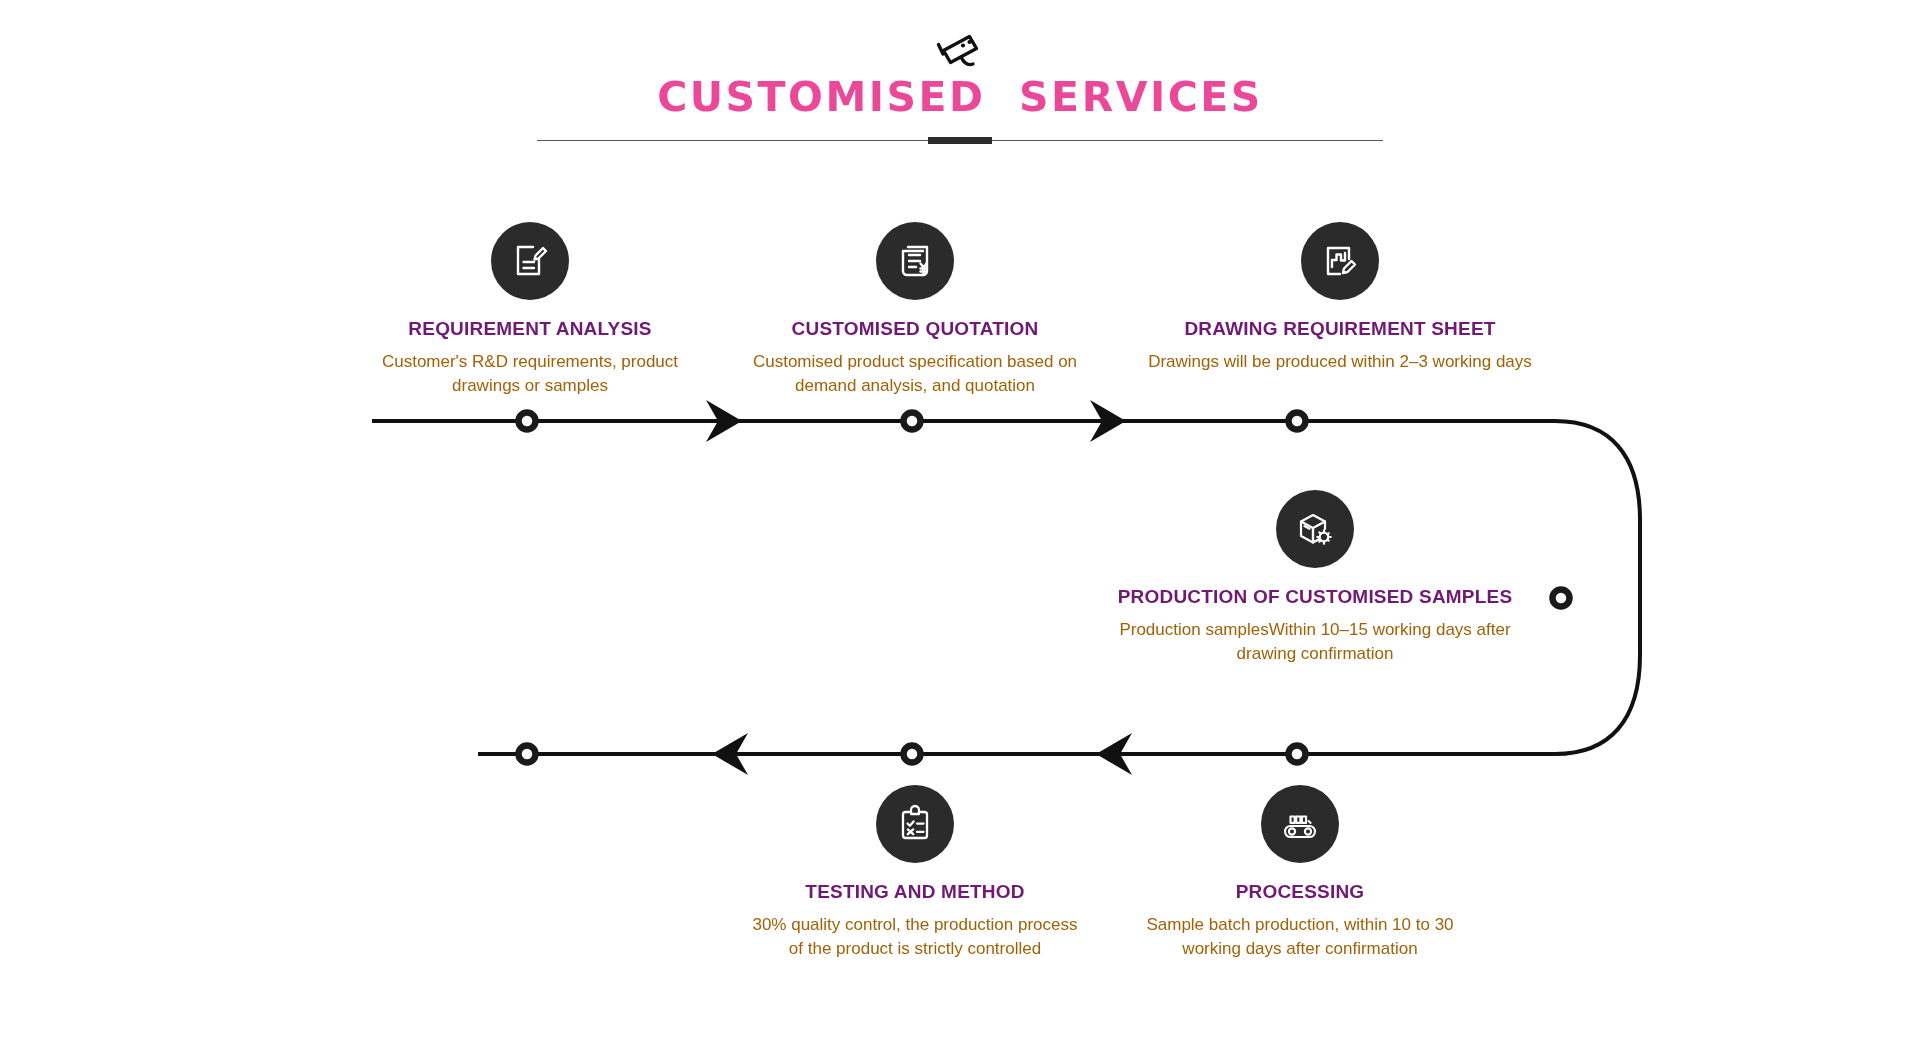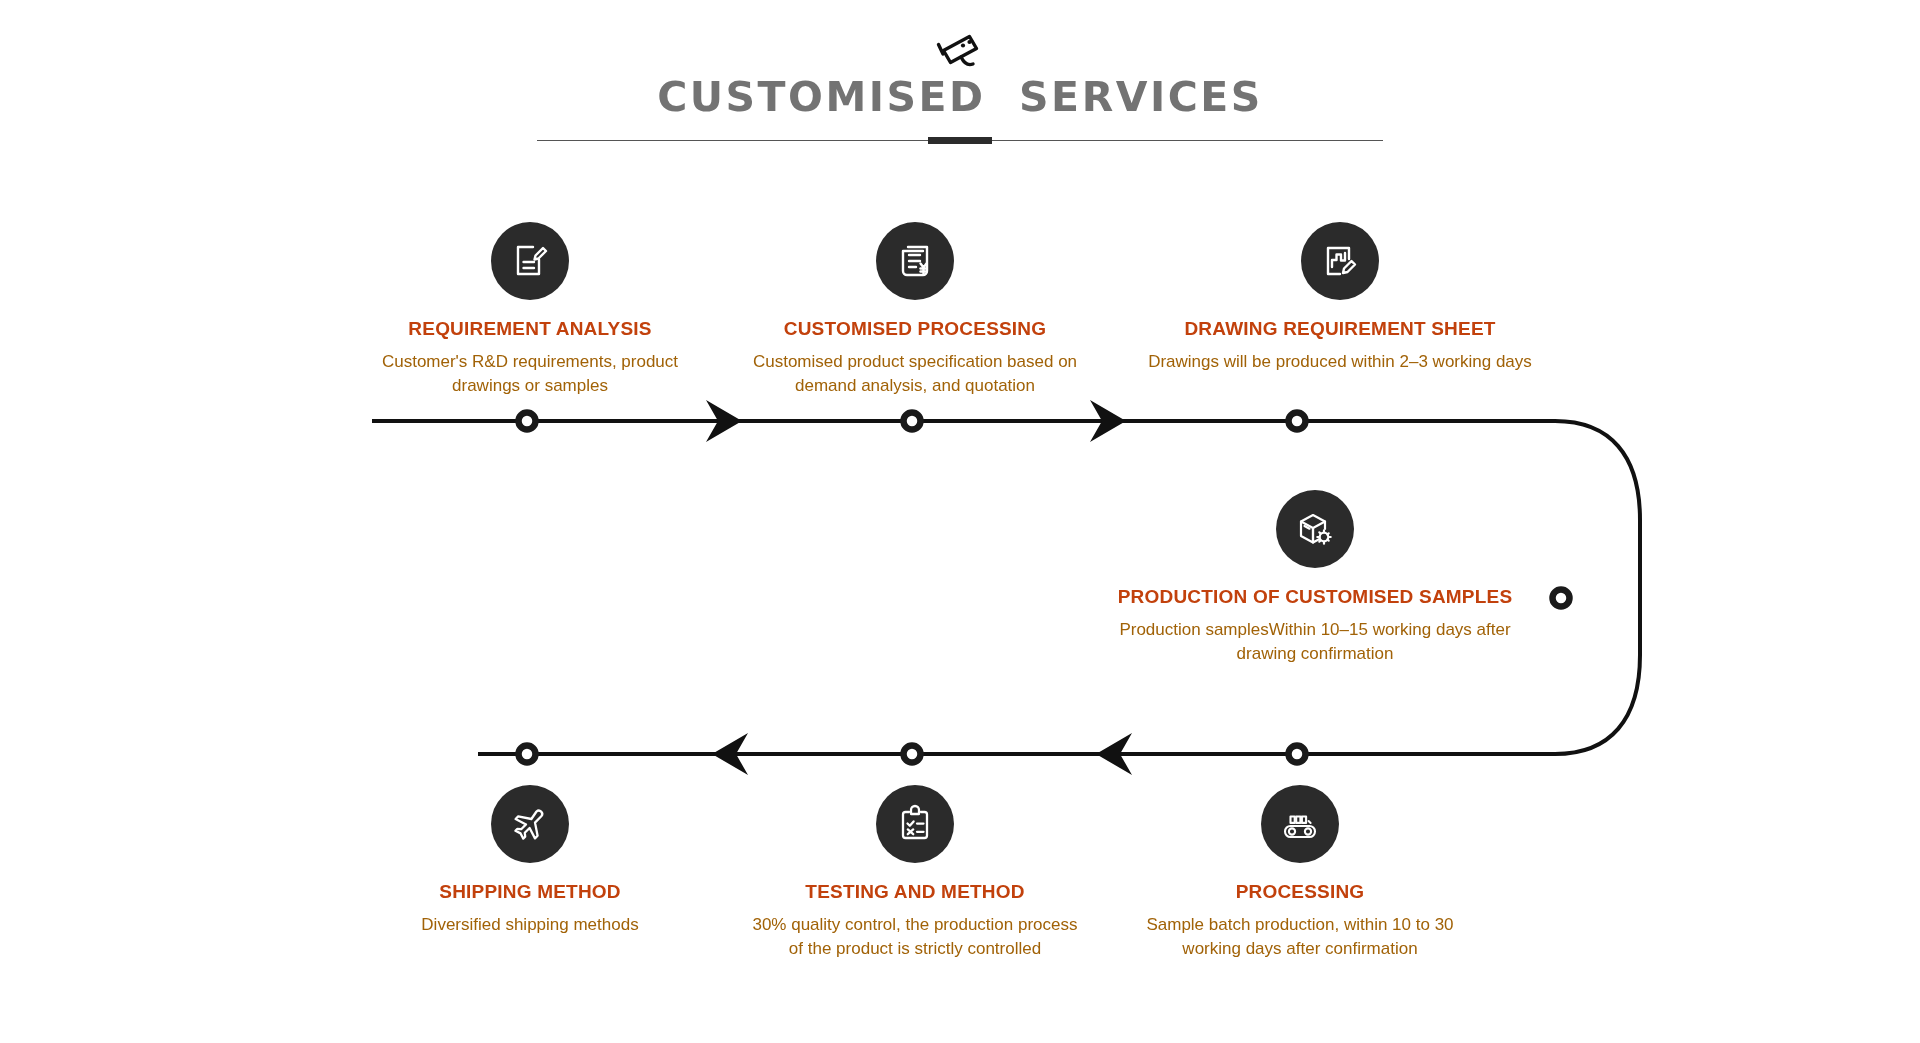--- a/index.html
+++ b/index.html
@@ -34,21 +34,21 @@
     margin: 30px auto 0;
     width: 60px;
     height: 42px;
     display: block;
   }
   .page-title {
     font-family: "DejaVu Sans", sans-serif;
     font-size: 41px;
     font-weight: 700;
     letter-spacing: 2.5px;
-    color: #737373;
+    color: #ec4899;
     margin: 4px 0 0 0;
     line-height: 1.05;
     white-space: pre;
   }
   .title-rule-wrap {
     position: relative;
     width: 846px;
     margin: 18px auto 0;
     height: 8px;
   }
@@ -106,21 +106,21 @@
   }
   .step-badge svg {
     width: 40px;
     height: 40px;
     display: block;
   }
   .step-title {
     font-size: 19px;
     font-weight: 700;
     letter-spacing: 0.2px;
-    color: #c2410c;
+    color: #701a75;
     margin-top: 18px;
     line-height: 1.2;
   }
   .step-desc {
     font-size: 17px;
     font-weight: 400;
     color: #a16207;
     line-height: 1.42;
     margin-top: 9px;
   }
@@ -219,21 +219,21 @@
             <path d="M14 14 H25"></path>
             <path d="M14 20 H25"></path>
             <path d="M14 26 H21"></path>
             <path d="M25.5 22.5 L28.5 26.5 L31.5 22.5"></path>
             <path d="M25.5 27.5 H31.5"></path>
             <path d="M25.5 30.5 H31.5"></path>
             <path d="M28.5 26.5 V32.5"></path>
           </g>
         </svg>
       </div>
-      <div class="step-title">CUSTOMISED PROCESSING</div>
+      <div class="step-title">CUSTOMISED QUOTATION</div>
       <div class="step-desc">Customised product specification based on demand analysis, and quotation</div>
     </div>
 
     <div class="step step-wide" id="step-3">
       <div class="step-badge">
         <svg viewBox="0 0 40 40">
           <g fill="none" stroke="#ffffff" stroke-width="2.4" stroke-linecap="round" stroke-linejoin="round">
             <path d="M29 18 V7 H8 V33 H20"></path>
             <path d="M12 26 V19 H16.5 V13.5 H21 V19.5 H25 V12"></path>
             <path d="M24 27.5 L31.5 20 L35 23.5 L27.5 31 L23 32 Z"></path>
@@ -257,33 +257,20 @@
             <path d="M29 21.3 V23.1 M29 32.9 V34.7 M22.3 28 H24.1 M33.9 28 H35.7
                      M24.3 23.3 L25.6 24.6 M32.4 30.4 L33.7 31.7
                      M33.7 24.3 L32.4 25.6 M25.6 31.4 L24.3 32.7"></path>
           </g>
         </svg>
       </div>
       <div class="step-title">PRODUCTION OF CUSTOMISED SAMPLES</div>
       <div class="step-desc">Production samplesWithin 10–15 working days after drawing confirmation</div>
     </div>
 
-    <div class="step" id="step-5">
-      <div class="step-badge">
-        <svg viewBox="0 0 40 40">
-          <g fill="none" stroke="#ffffff" stroke-width="2.3" stroke-linecap="round" stroke-linejoin="round">
-            <path d="M26.5 7.5 a3.4 3.4 0 0 1 4.8 4.8 L25 18.6 L27.6 31.8 L25 34.4 L19.6 24 L14.8 28.8
-                     L15.2 32.6 L13.2 34.6 L10.6 29.4 L5.4 26.8 L7.4 24.8 L11.2 25.2 L16 20.4
-                     L5.6 15 L8.2 12.4 L21.4 15 Z"></path>
-          </g>
-        </svg>
-      </div>
-      <div class="step-title">SHIPPING METHOD</div>
-      <div class="step-desc">Diversified shipping methods</div>
-    </div>
 
     <div class="step" id="step-6">
       <div class="step-badge">
         <svg viewBox="0 0 40 40">
           <g fill="none" stroke="#ffffff" stroke-width="2.3" stroke-linecap="round" stroke-linejoin="round">
             <path d="M14 8 H10.5 a2.5 2.5 0 0 0 -2.5 2.5 V31.5 a2.5 2.5 0 0 0 2.5 2.5 H29.5
                      a2.5 2.5 0 0 0 2.5 -2.5 V10.5 a2.5 2.5 0 0 0 -2.5 -2.5 H26"></path>
             <path d="M16 6 a4 4 0 0 1 8 0 V10 H16 Z"></path>
             <path d="M12.5 19.5 L14.8 21.8 L18.6 17.4"></path>
             <path d="M22 19.6 H28.5"></path>

